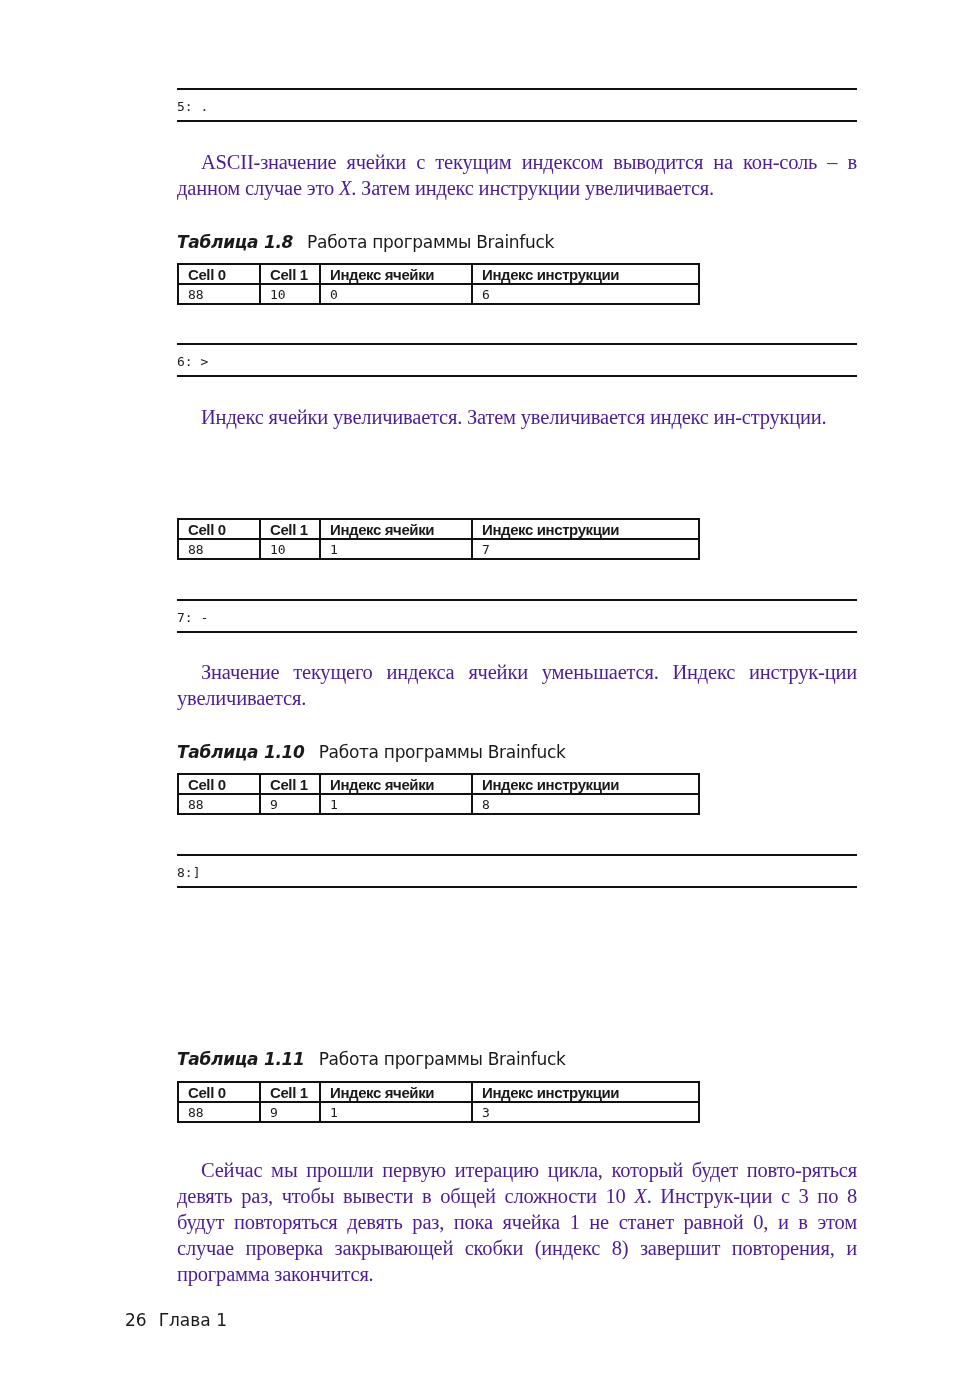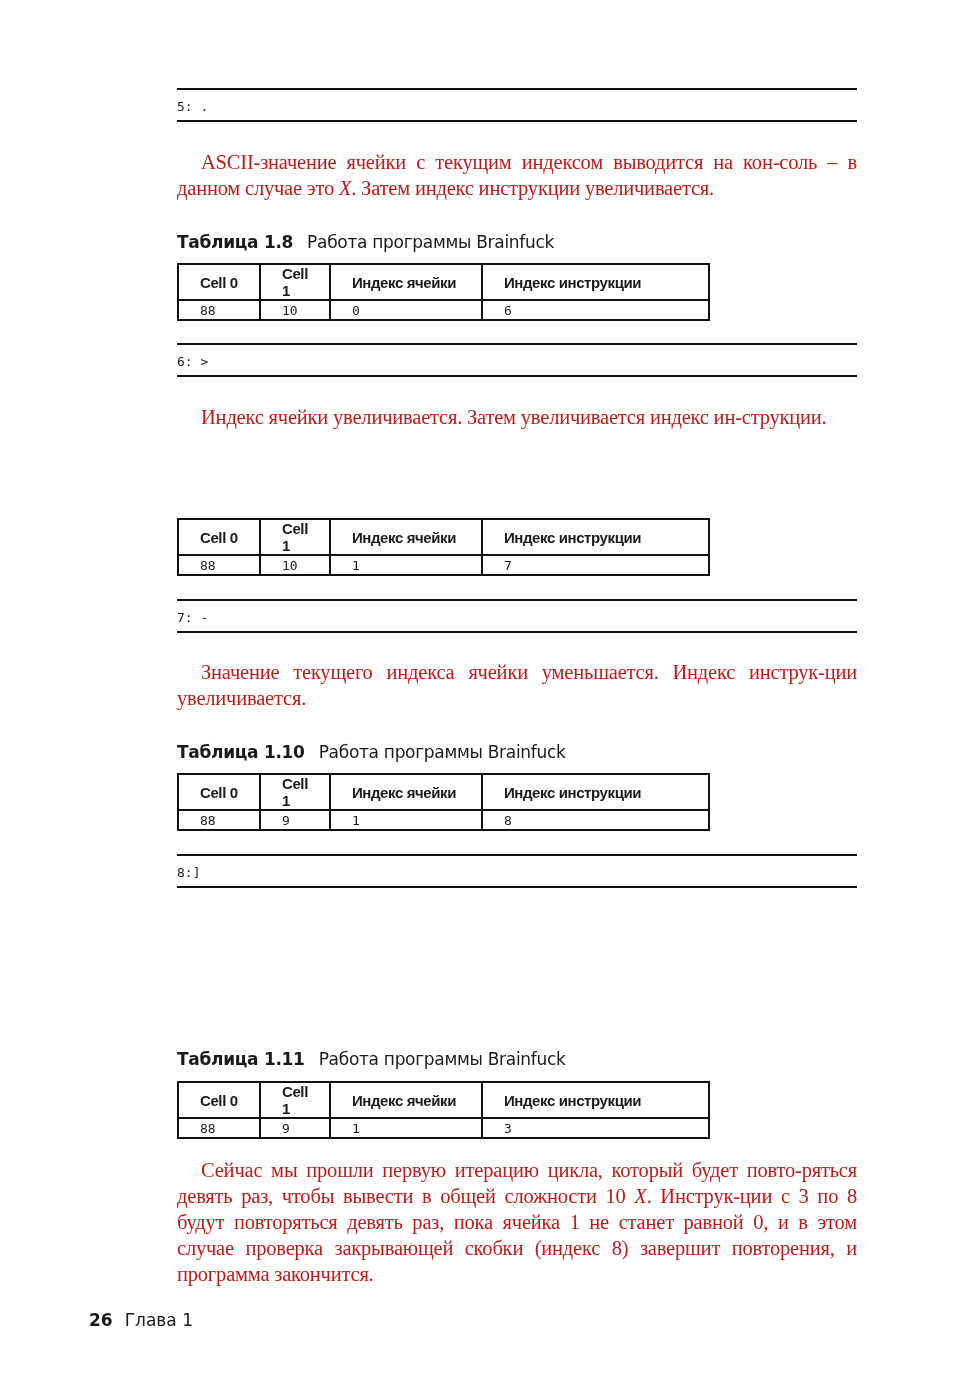--- a/index.html
+++ b/index.html
@@ -11,50 +11,50 @@
     box-sizing: border-box;
   }
   .code-text {
     position: absolute; left: 0; top: 9px;
     font-family: "DejaVu Sans Mono", monospace; font-size: 13px; color: #222;
     white-space: pre;
   }
   .para {
     position: absolute; left: 177px; width: 680px;
     font-family: "Liberation Serif", serif; font-size: 20.5px; line-height: 26px;
-    text-align: justify; text-indent: 24px; color: #b91c1c;
+    text-align: justify; text-indent: 24px; color: #4c1d95;
     letter-spacing: -0.2px;
   }
   .para .it { font-style: italic; }
   .caption {
     position: absolute; left: 177px;
     font-family: "DejaVu Sans", sans-serif; font-size: 17px; color: #1a1a1a;
     white-space: nowrap; letter-spacing: -0.3px;
   }
-  .caption .num { font-weight: bold; margin-right: 14px; }
+  .caption .num { font-weight: bold; margin-right: 14px; font-style: italic; }
   .tbl {
     position: absolute; left: 177px; border-collapse: collapse;
     border: 2px solid #111;
   }
   .tbl td {
-    border: 2px solid #111; padding: 0 21px; height: 20px; box-sizing: border-box;
+    border: 2px solid #111; padding: 0 9px; height: 20px; box-sizing: border-box;
     vertical-align: middle;
   }
   .tbl .hd td {
     font-family: "Liberation Sans", sans-serif; font-weight: bold; font-size: 15px; letter-spacing: -0.4px;
   }
   .tbl .rw td {
     font-family: "DejaVu Sans Mono", monospace; font-size: 13px;
   }
   .c0 { width: 82px; } .c1 { width: 60px; } .c2 { width: 152px; } .c3 { width: 227px; }
   .footer {
     position: absolute; left: 89px; top: 1310px;
     font-family: "DejaVu Sans", sans-serif; font-size: 17px; color: #1a1a1a; white-space: nowrap;
   }
-  .footer .pg { font-weight: bold; margin-right: 12px; }
+  .footer .pg { font-weight: normal; margin-right: 12px; margin-left: 36px; }
 </style>
 </head>
 <body>
 
 <div class="page">
 
   <div class="code-block" style="top:88px;">
     <span class="code-text">5: .</span>
   </div>
   <p class="para" style="top:149px; margin:0;"><span>ASCII-значение ячейки с текущим индексом выводится на кон-соль – в данном случае это </span><span class="it">X</span><span>. Затем индекс инструкции увеличивается.</span></p>

